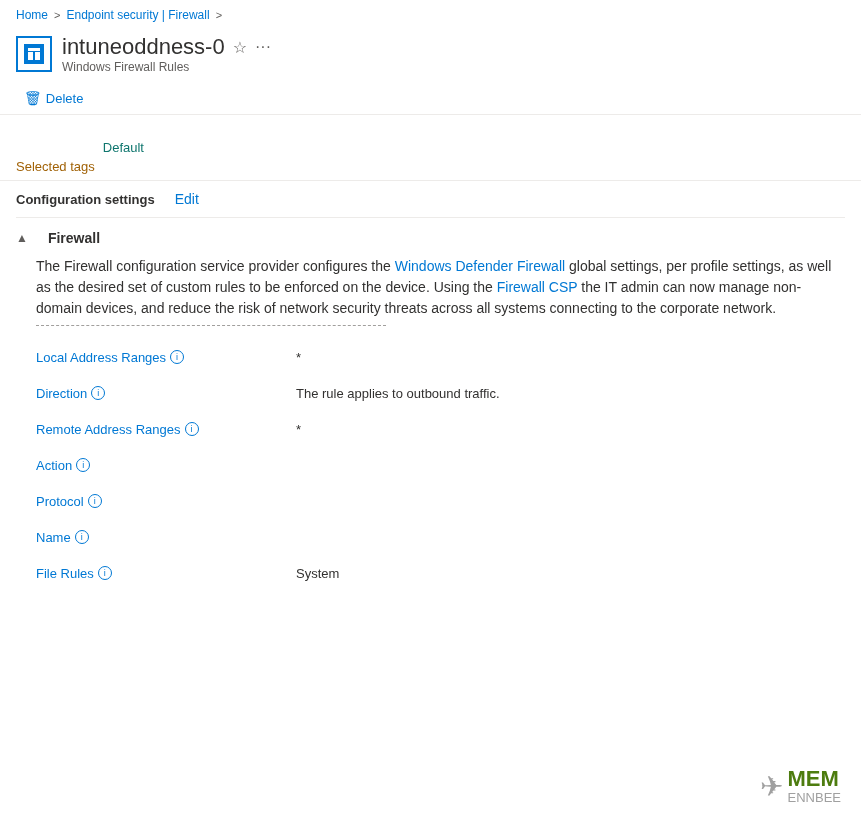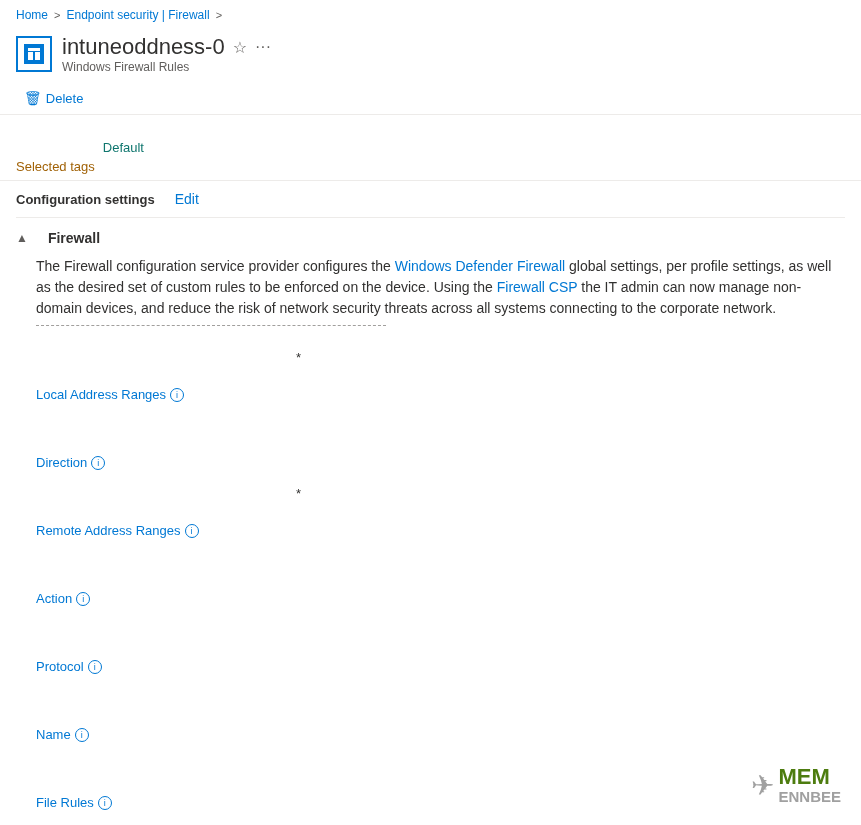--- a/index.html
+++ b/index.html
@@ -151,26 +151,25 @@
       width: 100%;
     }
     .settings-row {
       display: flex;
       align-items: flex-start;
       padding: 8px 0;
       min-height: 36px;
     }
     .settings-label {
       display: flex;
-      align-items: center;
+      align-items: flex-start;
       gap: 4px;
       min-width: 260px;
       color: #0078d4;
       font-size: 13px;
-      margin-top: 37px;
     }
     .info-icon {
       display: inline-flex;
       align-items: center;
       justify-content: center;
       width: 14px;
       height: 14px;
       border-radius: 50%;
       border: 1px solid #0078d4;
       font-size: 9px;
@@ -198,23 +197,23 @@
       align-items: center;
       gap: 4px;
     }
     .watermark-text-mem {
       font-size: 22px;
       font-weight: 700;
       color: #4d7c0f;
       line-height: 1;
     }
     .watermark-text-ennbee {
-      font-size: 15px;
+      font-size: 13px;
       color: #a0a0a0;
-      font-weight: 700;
+      font-weight: 400;
     }
     .watermark-icon {
       color: #a0a0a0;
       font-size: 28px;
     }
   </style>
 </head>
 <body>
 
 <div class="top-nav">
@@ -281,20 +280,21 @@
           <span>Local Address Ranges</span>
           <span class="info-icon">i</span>
         </div>
         <div class="settings-value">*</div>
       </div>
       <div class="settings-row">
         <div class="settings-label">
           <span>Direction</span>
           <span class="info-icon">i</span>
         </div>
+        <div class="settings-value">The rule applies to outbound traffic.</div>
       </div>
       <div class="settings-row">
         <div class="settings-label">
           <span>Remote Address Ranges</span>
           <span class="info-icon">i</span>
         </div>
         <div class="settings-value">*</div>
       </div>
       <div class="settings-row">
         <div class="settings-label">
@@ -312,20 +312,21 @@
         <div class="settings-label">
           <span>Name</span>
           <span class="info-icon">i</span>
         </div>
       </div>
       <div class="settings-row">
         <div class="settings-label">
           <span>File Rules</span>
           <span class="info-icon">i</span>
         </div>
+        <div class="settings-value">System</div>
       </div>
     </div>
 </div>
 
 <div class="watermark">
   <div class="watermark-logo">
     <span class="watermark-icon">✈</span>
     <div>
       <div class="watermark-text-mem">MEM</div>
       <div class="watermark-text-ennbee">ENNBEE</div>

